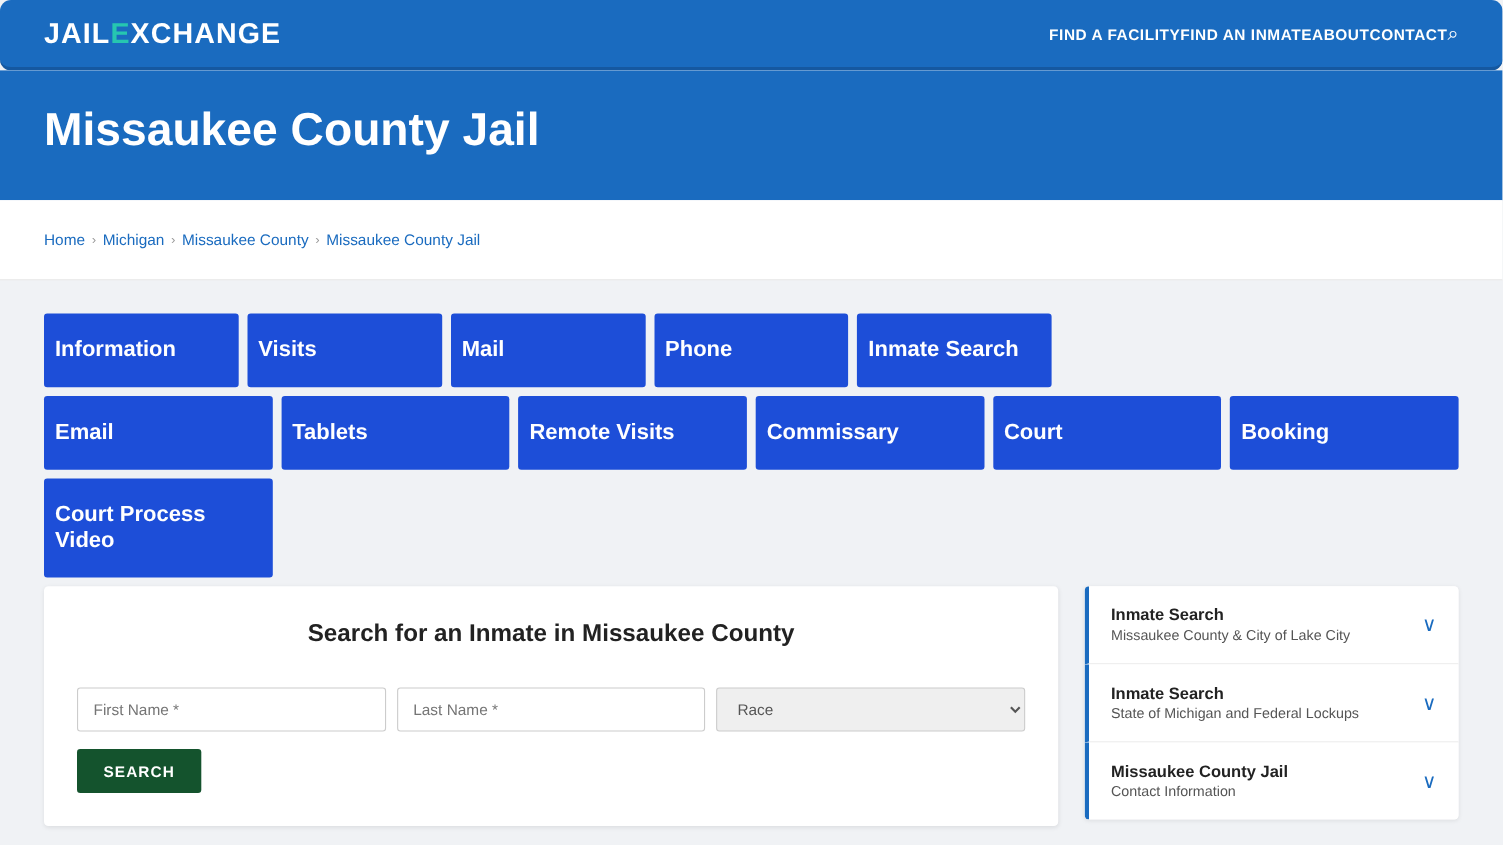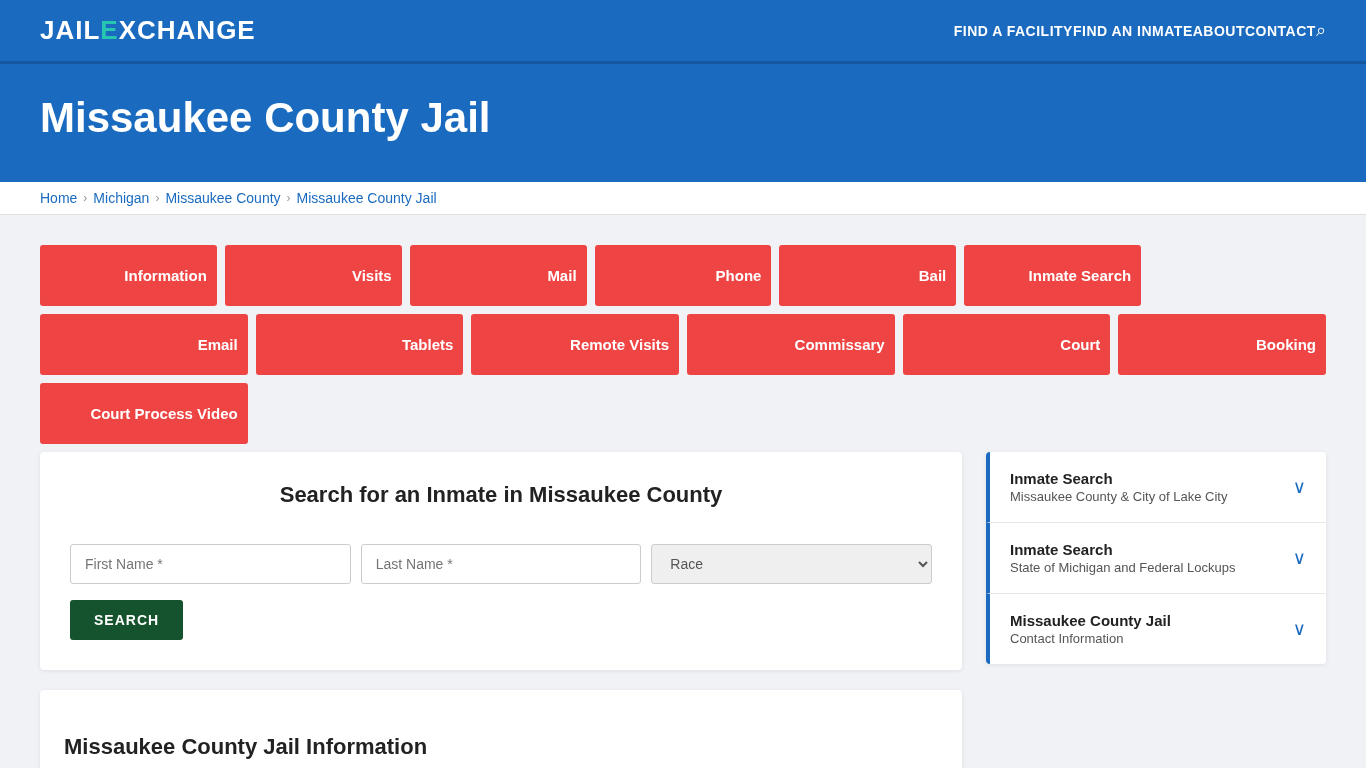--- a/index.html
+++ b/index.html
@@ -7,20 +7,21 @@
 
     
     .header {
       background: #1a6bbf;
       padding: 0 40px;
       display: flex;
       align-items: center;
       justify-content: space-between;
       height: 64px;
       border-bottom: 3px solid #1558a0;
+      border-radius: 10px;
     }
     .logo {
       font-size: 26px;
       font-weight: 900;
       color: #fff;
       letter-spacing: 1px;
     }
     .logo span {
       color: #fff;
     }
@@ -53,21 +54,21 @@
     }
     .hero h1 {
       color: #fff;
       font-size: 42px;
       font-weight: 800;
     }
 
     
     .breadcrumb-bar {
       background: #fff;
-      padding: 8px 40px;
+      padding: 28px 40px;
       border-bottom: 1px solid #e0e0e0;
     }
     .breadcrumb {
       display: flex;
       align-items: center;
       gap: 6px;
       font-size: 14px;
     }
     .breadcrumb a {
       color: #1a6bbf;
@@ -91,29 +92,29 @@
       gap: 8px;
       margin-bottom: 8px;
     }
     .btn-grid-2 {
       display: grid;
       grid-template-columns: repeat(6, 1fr);
       gap: 8px;
       margin-bottom: 8px;
     }
     .grid-btn {
-      background: #ef4444;
+      background: #1d4ed8;
       color: #fff;
       border: none;
       padding: 22px 10px;
-      font-size: 15px;
+      font-size: 20px;
       font-weight: 600;
       cursor: pointer;
       border-radius: 3px;
-      text-align: right;
+      text-align: left;
       transition: background 0.2s;
     }
 
     
     .content-area {
       display: flex;
       gap: 24px;
     }
 
     
@@ -245,21 +246,20 @@
   </div>
 </div>
 
 <div class="main">
 
   <div class="btn-grid">
     <button class="grid-btn">Information</button>
     <button class="grid-btn">Visits</button>
     <button class="grid-btn">Mail</button>
     <button class="grid-btn">Phone</button>
-    <button class="grid-btn">Bail</button>
     <button class="grid-btn">Inmate Search</button>
   </div>
 
   <div class="btn-grid-2">
     <button class="grid-btn">Email</button>
     <button class="grid-btn">Tablets</button>
     <button class="grid-btn">Remote Visits</button>
     <button class="grid-btn">Commissary</button>
     <button class="grid-btn">Court</button>
     <button class="grid-btn">Booking</button>

